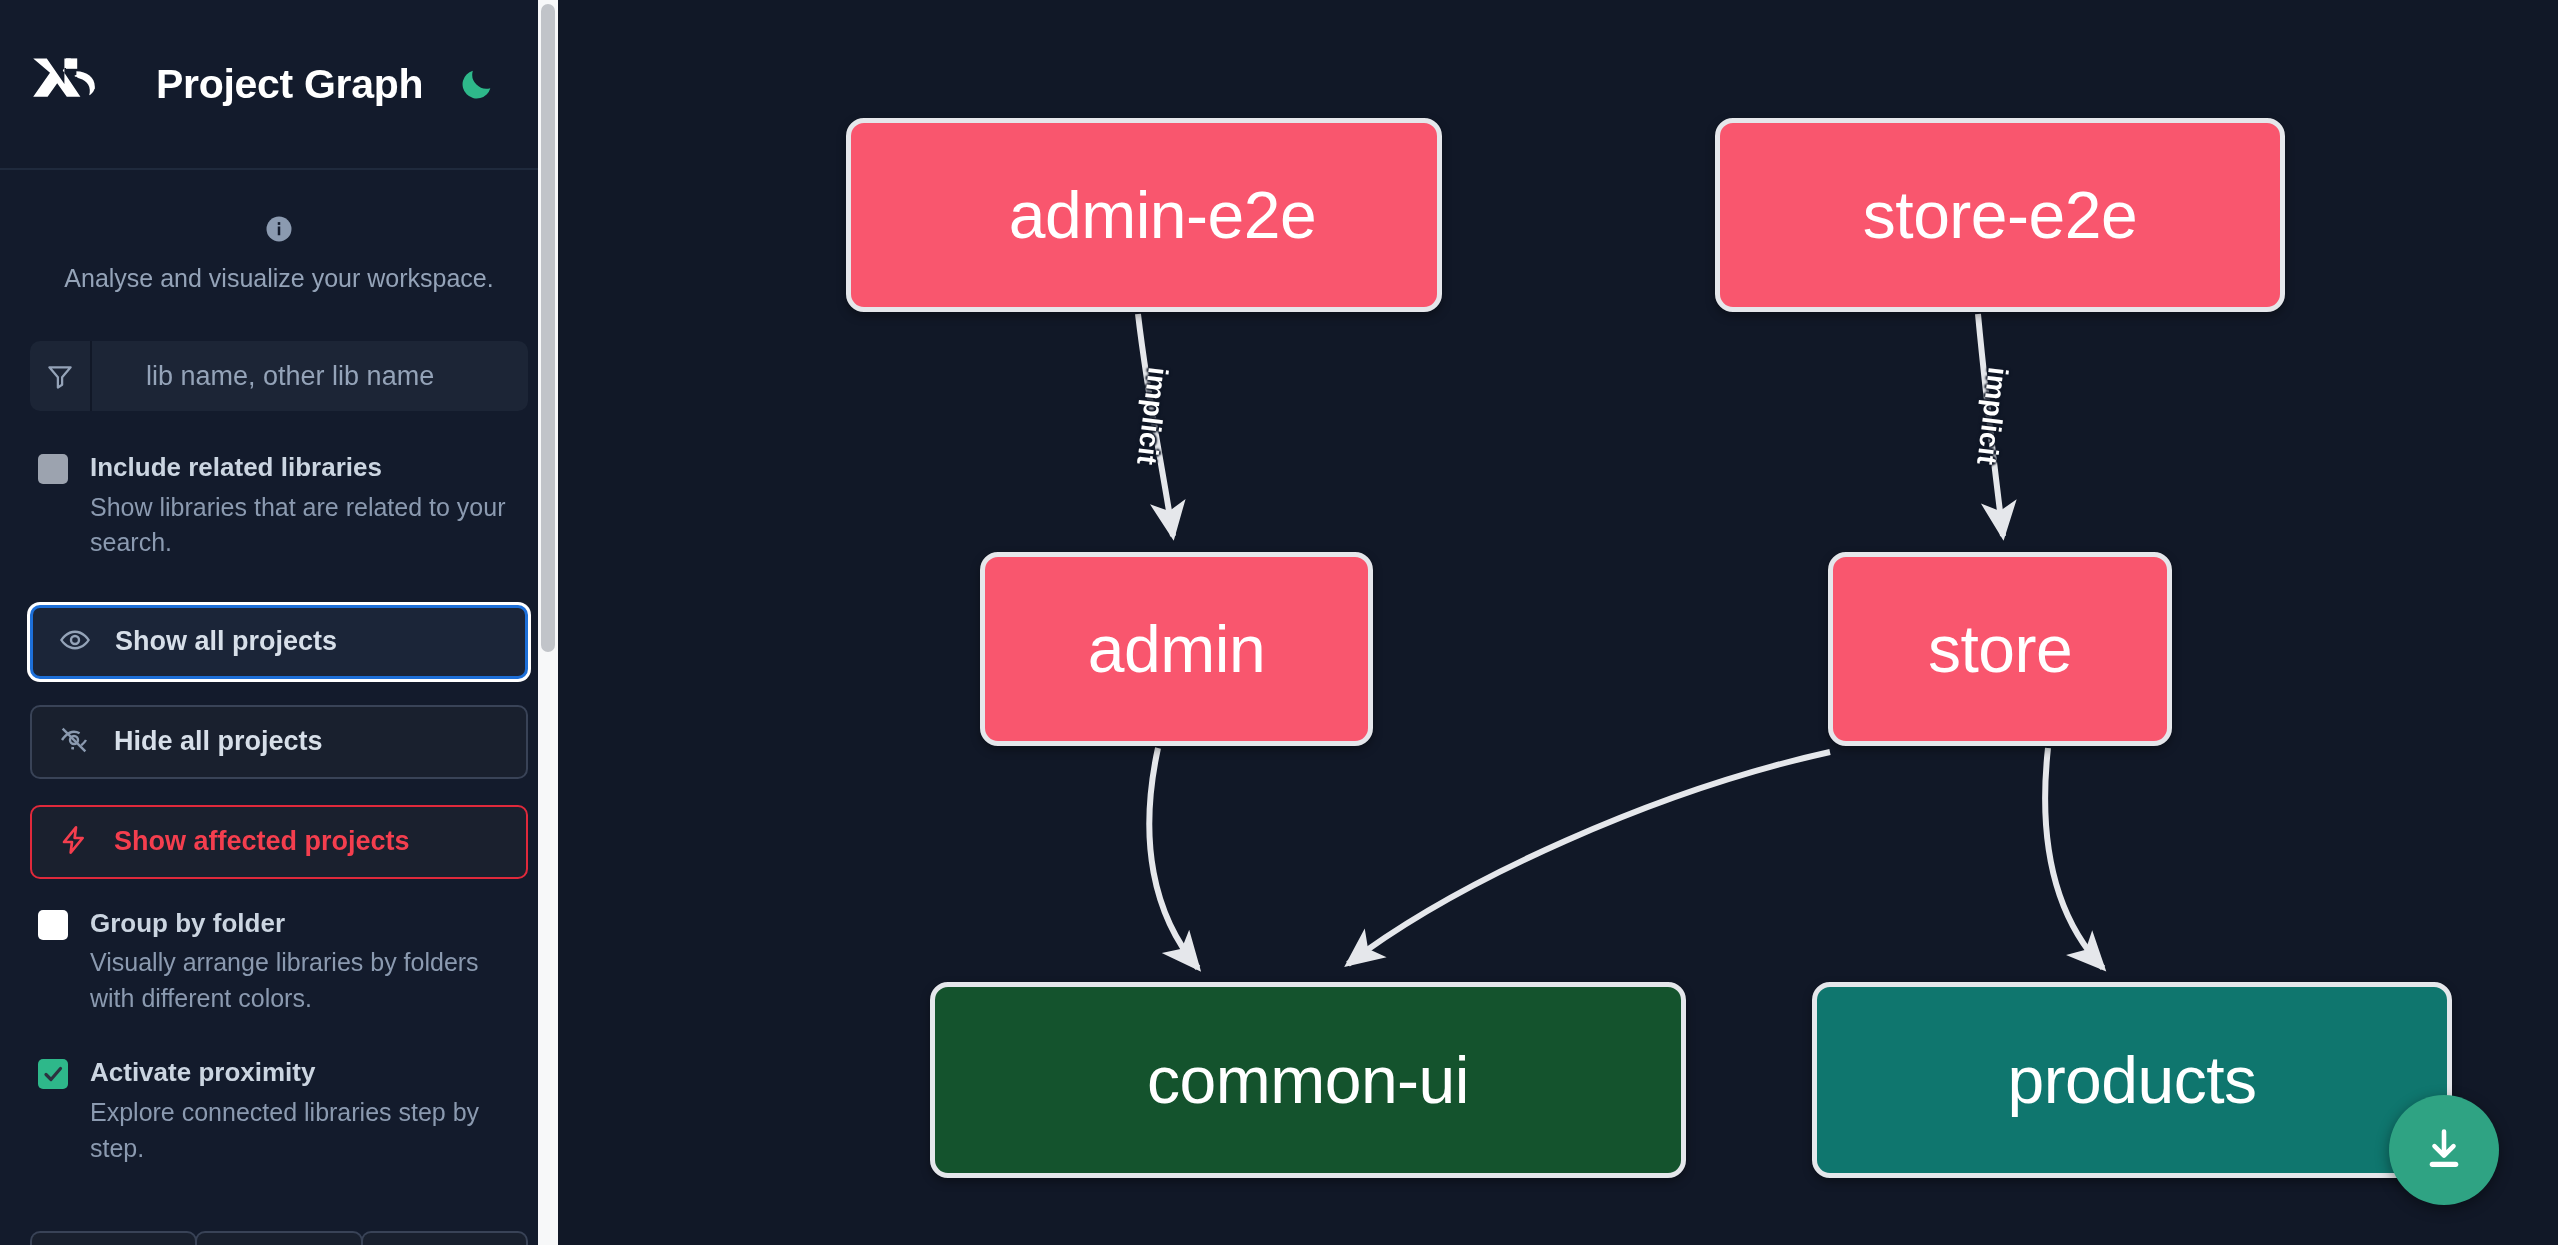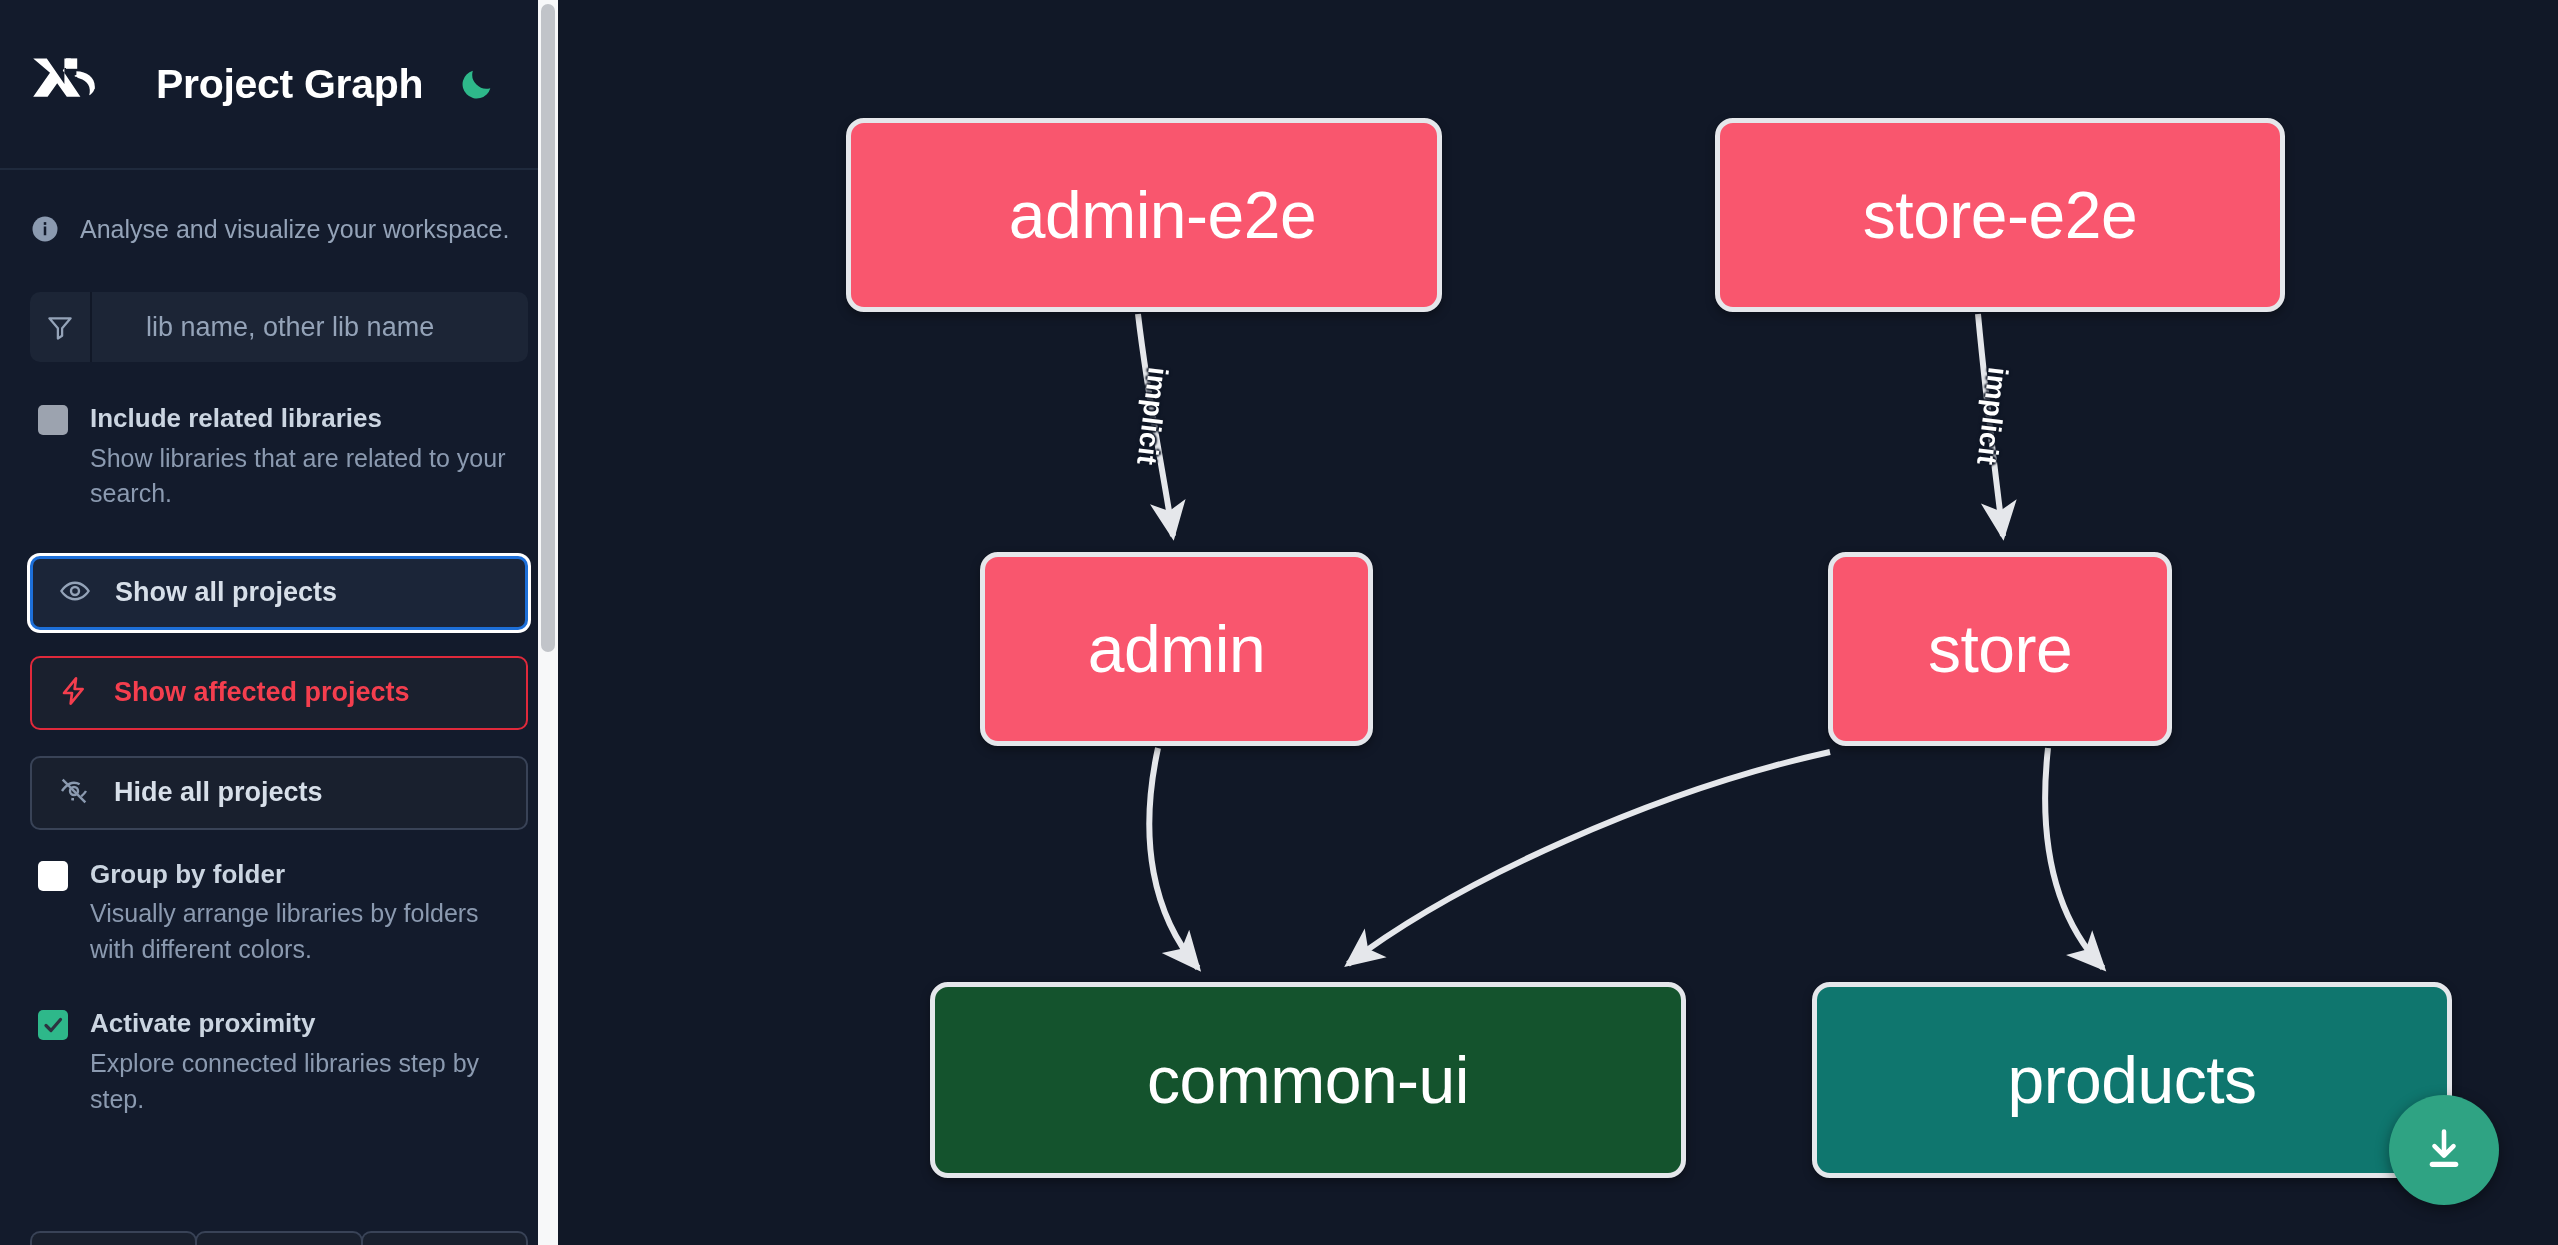--- a/index.html
+++ b/index.html
@@ -35,20 +35,21 @@
   .moon-btn {
     margin-left: 32px; width: 44px; height: 44px;
     display:flex; align-items:center; justify-content:center;
     cursor: pointer;
   }
 
   .sb-tagline {
     display: flex; align-items: center;
     padding: 44px 30px 0 30px;
     gap: 20px;
+    flex-direction: column;
   }
   .info-icon { width: 30px; height: 30px; flex: 0 0 30px; }
   .sb-tagline-text { font-size: 25px; color: #94a3b8; white-space: nowrap; }
 
   .search-wrap {
     margin: 48px 30px 0 30px;
     height: 70px;
     display: flex; align-items: stretch;
     background: #1c2536;
     border-radius: 10px;
@@ -223,39 +224,39 @@
 
     <div class="btn-stack">
       <div class="gbtn primary">
         <span>
           <svg viewBox="0 0 24 24" width="32" height="32" xmlns="http://www.w3.org/2000/svg">
             <path fill="none" stroke="#94a3b8" stroke-width="1.8" d="M1.8 12S5.5 5.8 12 5.8 22.2 12 22.2 12 18.5 18.2 12 18.2 1.8 12 1.8 12z"></path>
             <circle cx="12" cy="12" r="3" fill="none" stroke="#94a3b8" stroke-width="1.8"></circle>
           </svg>
         </span>
         <span class="gbtn-label">Show all projects</span>
-      </div>
-      <div class="gbtn danger">
-        <span>
-          <svg viewBox="0 0 24 24" width="32" height="32" xmlns="http://www.w3.org/2000/svg">
-            <path fill="none" stroke="#f43e4e" stroke-width="2" stroke-linejoin="round" stroke-linecap="round" d="M13.5 2.5 4.5 13.5h6l-1 8 9-11h-6l1-8z"></path>
-          </svg>
-        </span>
-        <span class="gbtn-label">Show affected projects</span>
       </div>
       <div class="gbtn muted">
         <span>
           <svg viewBox="0 0 24 24" width="32" height="32" xmlns="http://www.w3.org/2000/svg">
             <path fill="none" stroke="#8b9ab0" stroke-width="1.8" d="M3 12s3.8-6.2 9-6.2c1.6 0 3 .5 4.2 1.2M21 12s-1.3 2.2-3.6 4M10 18c.6.1 1.3.2 2 .2"></path>
             <circle cx="12" cy="12" r="3" fill="none" stroke="#8b9ab0" stroke-width="1.8"></circle>
             <line x1="3.5" y1="3.5" x2="20.5" y2="20.5" stroke="#8b9ab0" stroke-width="1.8"></line>
           </svg>
         </span>
         <span class="gbtn-label">Hide all projects</span>
       </div>
+      <div class="gbtn danger">
+        <span>
+          <svg viewBox="0 0 24 24" width="32" height="32" xmlns="http://www.w3.org/2000/svg">
+            <path fill="none" stroke="#f43e4e" stroke-width="2" stroke-linejoin="round" stroke-linecap="round" d="M13.5 2.5 4.5 13.5h6l-1 8 9-11h-6l1-8z"></path>
+          </svg>
+        </span>
+        <span class="gbtn-label">Show affected projects</span>
+      </div>
     </div>
 
     <div class="chk-row chk-group-2">
       <span class="chk-box white"></span>
       <span class="chk-label-wrap">
         <span class="chk-title" style="display:block">Group by folder</span>
         <span class="chk-desc" style="display:block">Visually arrange libraries by folders with different colors.</span>
       </span>
     </div>
 

